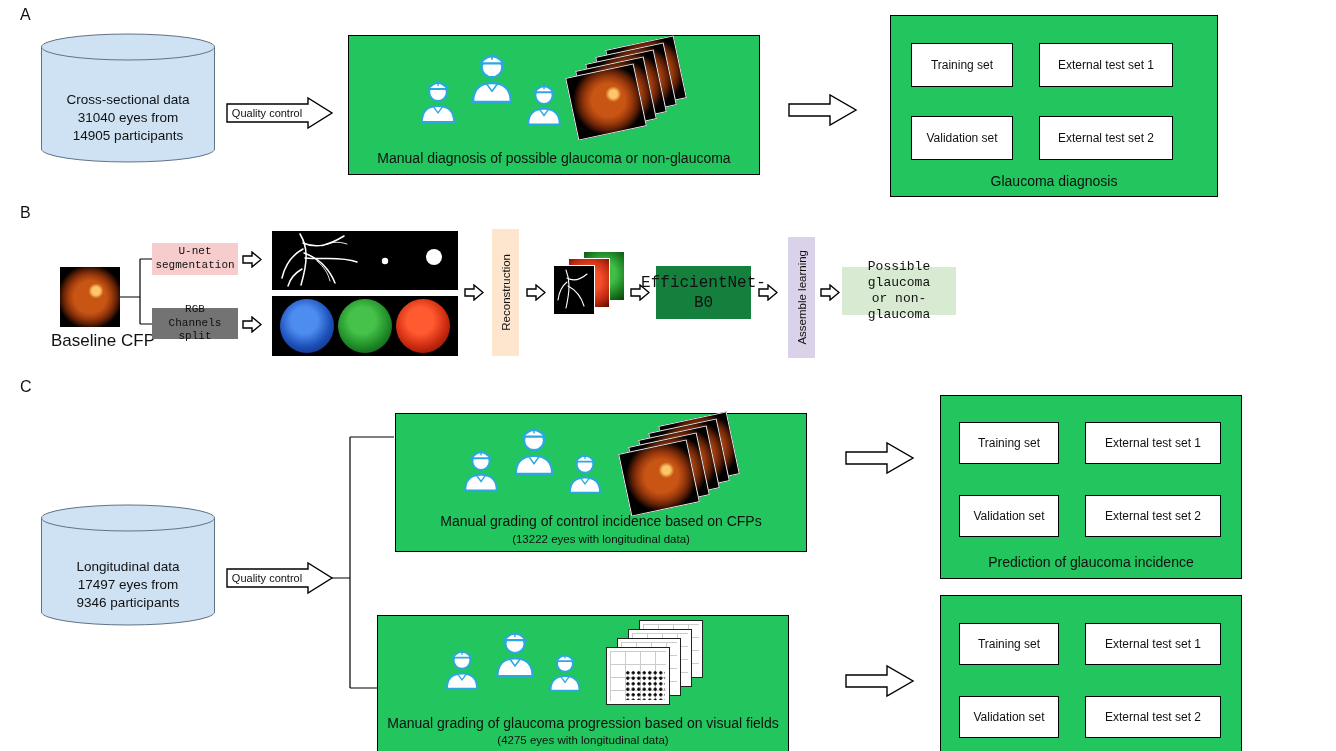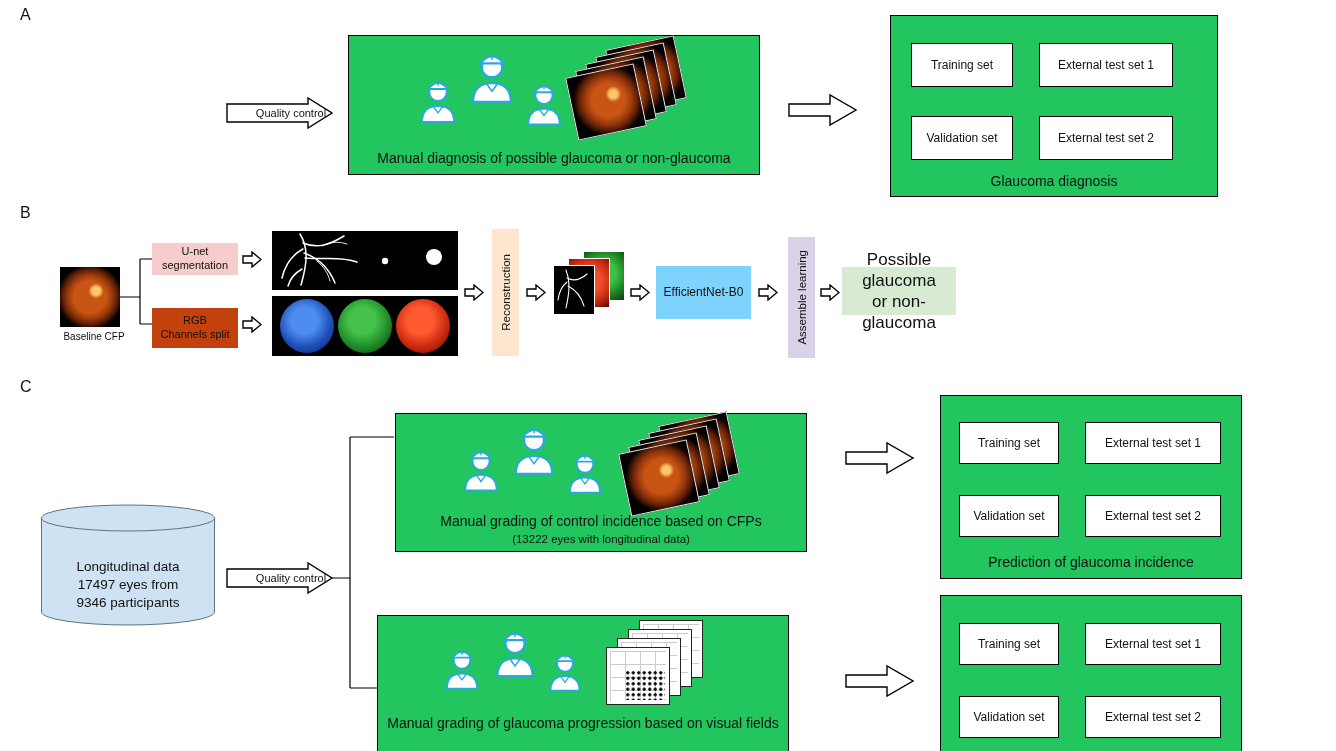--- a/index.html
+++ b/index.html
@@ -7,24 +7,24 @@
             font-family:"Liberation Sans","DejaVu Sans",sans-serif; color:#111; }
   .abs { position:absolute; }
   .panel-label { font-size:16px; }
   .box { position:absolute; border:1.2px solid #000; background:#22c55e; }
   .cellbox { position:absolute; border:1.1px solid #000; background:#fff; display:flex;
              align-items:center; justify-content:center; font-size:12px; text-align:center; }
   .caption { position:absolute; left:0; right:0; text-align:center; font-size:14px; }
   .caption2 { font-size:11.5px; }
   .pre { white-space:pre-line; }
   .fill-label { position:absolute; display:flex; align-items:center; justify-content:center;
-                text-align:center; font-size:11px; line-height:1.25; }
+                text-align:center; font-size:11px; line-height:1.25;font-family:Liberation Mono, monospace; }
   .arrowpoly { fill:#fff; stroke:#000; stroke-width:1.4; }
   .qc-label { position:absolute; left:0; top:0; width:82px; height:100%; display:flex;
-              align-items:center; justify-content:center; font-size:11px;margin-left:24px; }
+              align-items:center; justify-content:center; font-size:11px; }
   .cyl-text { position:absolute; left:0; right:0; text-align:center; font-size:13.5px; line-height:1.32; }
   .vbox { position:absolute; display:flex; align-items:center; justify-content:center; }
   .vtext { writing-mode:vertical-rl; transform:rotate(180deg); font-size:11.5px; white-space:nowrap; }
   .fcard { position:absolute; width:68px; height:62px; transform:rotate(-12deg);
            border:1px solid #ededed; background-color:#000;
            background-image:
              radial-gradient(circle at 63% 40%, rgba(255,205,110,.95) 0 7%, rgba(255,205,110,0) 14%),
              radial-gradient(circle at 54% 48%, #c85514 0 34%, #9c3a0c 48%, #5e2007 60%, #260b02 68%, #000 73%); }
   .fundus-big { background-color:#000;
            background-image:
@@ -69,20 +69,29 @@
 
   <svg class="abs" style="left:0;top:0" width="1336" height="751">
     <g stroke="#000" stroke-width="1.2" fill="none">
       <path d="M120,297 H140 M140,259 V324 M140,259 H152 M140,324 H152"></path>
       <path d="M332,578 H350 M350,437 V688 M350,437 H394 M350,688 H394"></path>
     </g>
   </svg>
 
   <div class="abs panel-label" style="left:20px;top:6px">A</div>
 
+  <div class="abs" style="left:40px;top:33px;width:176px;height:130px">
+    <svg width="176" height="130">
+      <path d="M1.5,14 V116 A86.5,13 0 0 0 174.5,116 V14" fill="#cfe2f3" stroke="#5f7386" stroke-width="1"></path>
+      <ellipse cx="88" cy="14" rx="86.5" ry="13" fill="#cfe2f3" stroke="#5f7386" stroke-width="1"></ellipse>
+    </svg>
+    <div class="cyl-text pre" style="top:58px">Cross-sectional data
+31040 eyes from
+14905 participants</div>
+  </div>
 
   <div class="abs" style="left:226px;top:96px;width:108px;height:34px">
     <svg width="108" height="34">
       <polygon class="arrowpoly" points="1,8 82,8 82,2 106,17 82,32 82,26 1,26"></polygon>
     </svg>
     <div class="qc-label">Quality control</div>
   </div>
 
   <div class="box" style="left:348px;top:35px;width:410px;height:138px">
     <svg class="abs" style="left:66px;top:38px" width="46" height="50" viewBox="0 0 60 64">
@@ -114,25 +123,25 @@
     <div class="cellbox" style="left:20px;top:27px;width:100px;height:42px">Training set</div>
     <div class="cellbox" style="left:148px;top:27px;width:132px;height:42px">External test set 1</div>
     <div class="cellbox" style="left:20px;top:100px;width:100px;height:42px">Validation set</div>
     <div class="cellbox" style="left:148px;top:100px;width:132px;height:42px">External test set 2</div>
     <div class="caption" style="bottom:7px">Glaucoma diagnosis</div>
   </div>
 
   <div class="abs panel-label" style="left:20px;top:204px">B</div>
 
   <div class="abs fundus-big" style="left:60px;top:267px;width:60px;height:60px"></div>
-  <div class="abs" style="left:34px;top:331px;width:120px;text-align:center;font-size:10px">Baseline CFP</div>
+  <div class="abs" style="left:43px;top:331px;width:120px;text-align:center;font-size:17px">Baseline CFP</div>
 
   <div class="fill-label pre" style="left:152px;top:243px;width:86px;height:32px;background:#f6cccc">U-net
 segmentation</div>
-  <div class="fill-label pre" style="left:152px;top:308px;width:86px;height:40px;background:#c2410c">RGB
+  <div class="fill-label pre" style="left:152px;top:308px;width:86px;height:31px;background:#737373">RGB
 Channels split</div>
 
   <div class="abs" style="left:242px;top:251px">
     <svg width="20" height="17">
         <polygon class="arrowpoly" points="1,5 10,5 10,1 19,8.5 10,16 10,12 1,12"></polygon>
       </svg>
   </div>
   <div class="abs" style="left:242px;top:316px">
     <svg width="20" height="17">
         <polygon class="arrowpoly" points="1,5 10,5 10,1 19,8.5 10,16 10,12 1,12"></polygon>
@@ -194,39 +203,39 @@
       </svg>
     </div>
   </div>
 
   <div class="abs" style="left:630px;top:284px">
     <svg width="20" height="17">
         <polygon class="arrowpoly" points="1,5 10,5 10,1 19,8.5 10,16 10,12 1,12"></polygon>
       </svg>
   </div>
 
-  <div class="fill-label" style="left:656px;top:266px;width:95px;height:53px;background:#7dd3fc;font-size:12px">EfficientNet-B0</div>
+  <div class="fill-label" style="left:656px;top:266px;width:95px;height:53px;background:#15803d;font-size:16px">EfficientNet-B0</div>
 
   <div class="abs" style="left:758px;top:284px">
     <svg width="20" height="17">
         <polygon class="arrowpoly" points="1,5 10,5 10,1 19,8.5 10,16 10,12 1,12"></polygon>
       </svg>
   </div>
 
   <div class="vbox" style="left:788px;top:237px;width:27px;height:121px;background:#dad2e9">
     <span class="vtext">Assemble learning</span>
   </div>
 
   <div class="abs" style="left:820px;top:284px">
     <svg width="20" height="17">
         <polygon class="arrowpoly" points="1,5 10,5 10,1 19,8.5 10,16 10,12 1,12"></polygon>
       </svg>
   </div>
 
-  <div class="fill-label pre" style="left:842px;top:267px;width:114px;height:48px;background:#d9ead3;font-size:17px">Possible glaucoma
+  <div class="fill-label pre" style="left:842px;top:267px;width:114px;height:48px;background:#d9ead3;font-size:13px">Possible glaucoma
 or non-glaucoma</div>
 
   <div class="abs panel-label" style="left:20px;top:378px">C</div>
 
   <div class="abs" style="left:40px;top:504px;width:176px;height:122px">
     <svg width="176" height="122">
       <path d="M1.5,14 V108 A86.5,13 0 0 0 174.5,108 V14" fill="#cfe2f3" stroke="#5f7386" stroke-width="1"></path>
       <ellipse cx="88" cy="14" rx="86.5" ry="13" fill="#cfe2f3" stroke="#5f7386" stroke-width="1"></ellipse>
     </svg>
     <div class="cyl-text pre" style="top:54px">Longitudinal data
@@ -295,20 +304,21 @@
         </div>
       <div class="vfsheet" style="left:11px;top:18px">
           <div class="vfgrid"></div>
         </div>
       <div class="vfsheet" style="left:0;top:27px">
           <div class="vfgrid"></div>
           <div class="vfdots"></div>
         </div>
     </div>
     <div class="caption" style="bottom:20px">Manual grading of glaucoma progression based on visual fields</div>
+    <div class="caption caption2" style="bottom:5px">(4275 eyes with longitudinal data)</div>
   </div>
 
   <div class="abs" style="left:845px;top:663px">
     <svg width="70" height="36">
         <polygon class="arrowpoly" points="1,12 42,12 42,3 68,18 42,33 42,24 1,24"></polygon>
       </svg>
   </div>
 
   <div class="box" style="left:940px;top:595px;width:300px;height:175px">
     <div class="cellbox" style="left:18px;top:27px;width:98px;height:40px">Training set</div>

